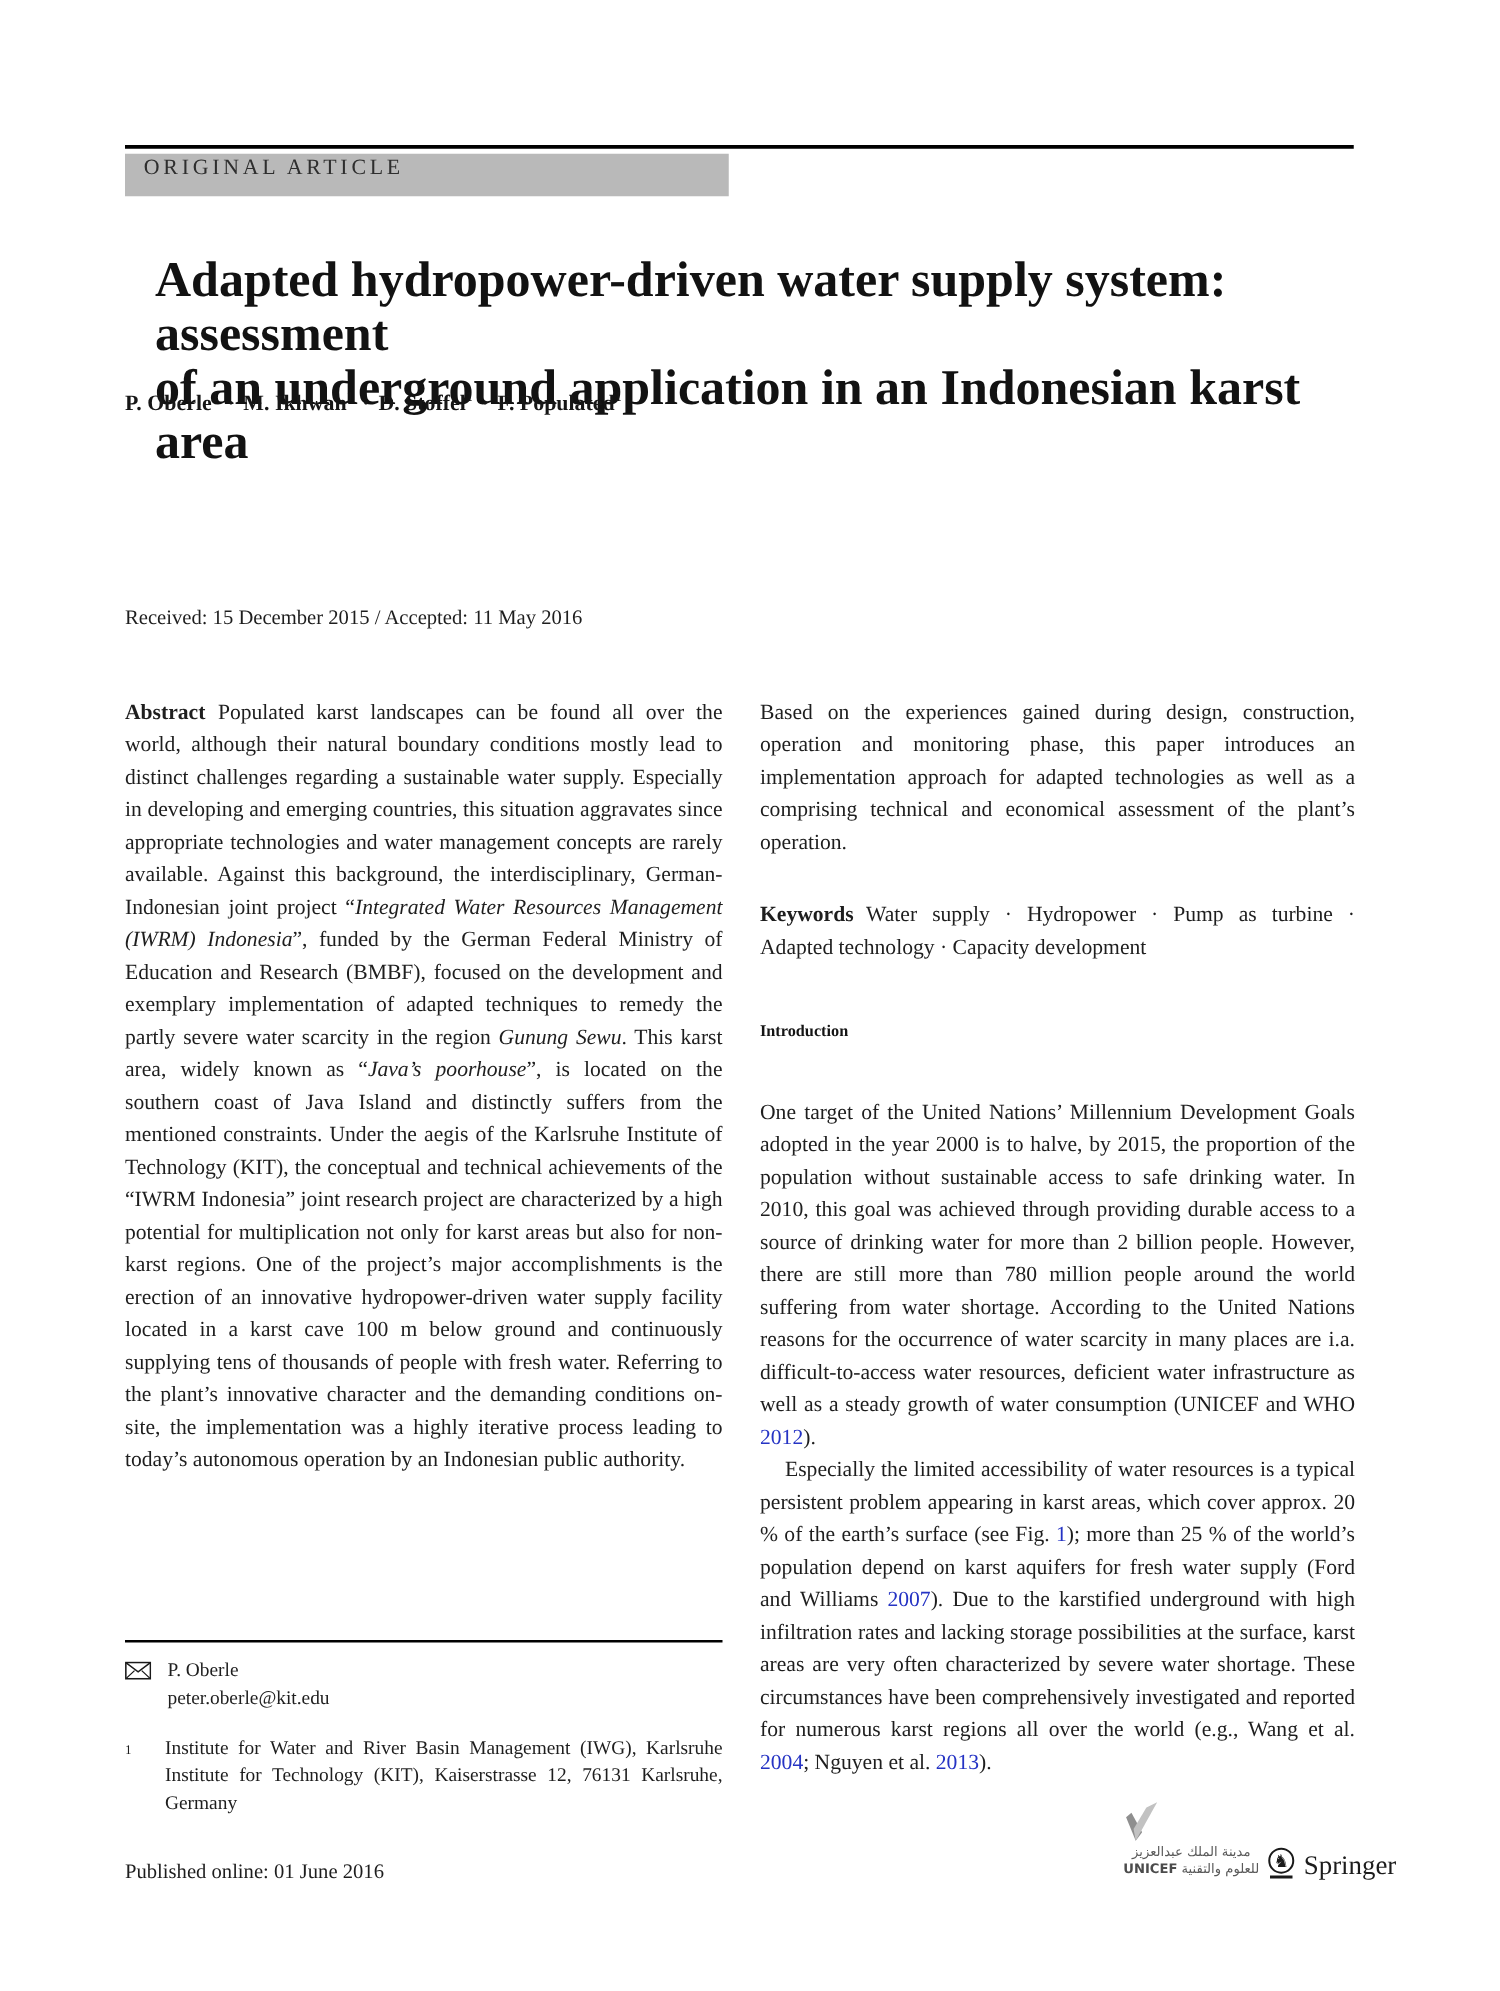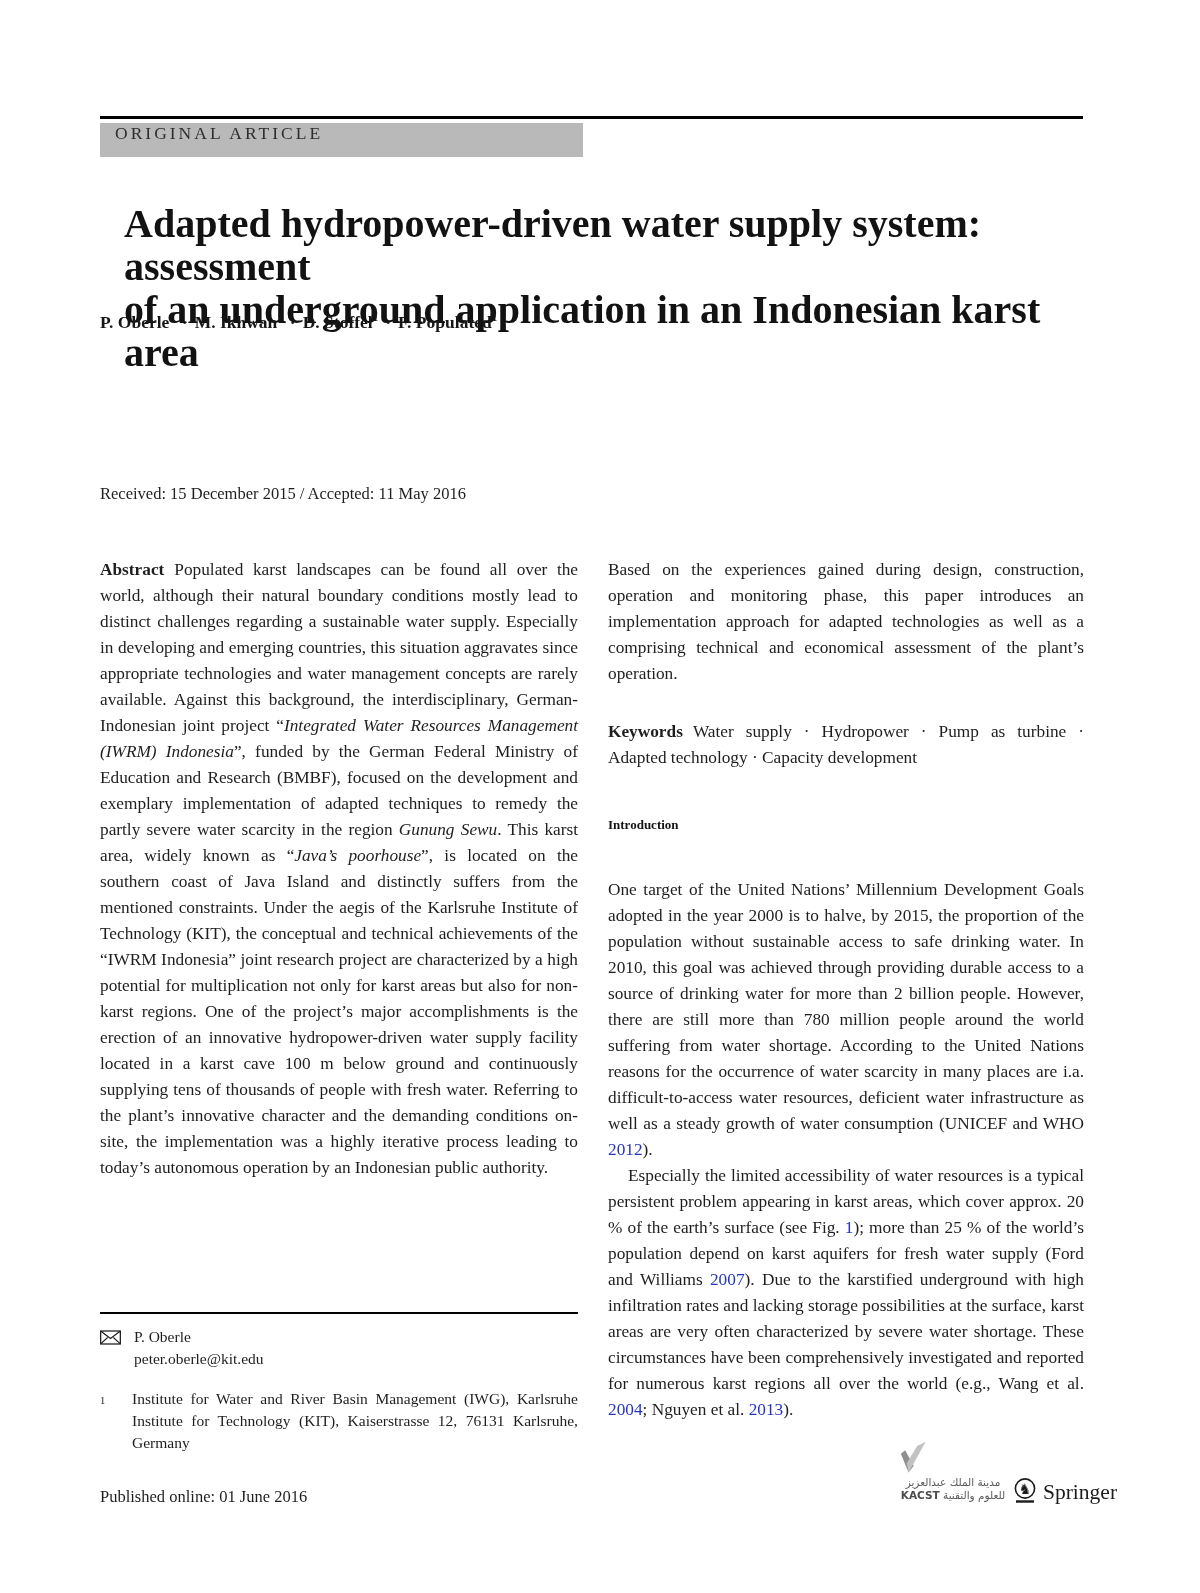--- a/index.html
+++ b/index.html
@@ -131,21 +131,21 @@
   <div class="published">Published online: 01 June 2016</div>
 
   <span class="kacst-check">
     <svg width="30" height="36" viewBox="0 0 34 42">
       <polygon points="4,16 13,38 19,30 9,12" fill="#8f8f8f"></polygon>
       <polygon points="13,38 33,2 23,7 11,27" fill="#c2c2c2"></polygon>
     </svg>
   </span>
   <div class="kacst-text">
     <div>مدينة الملك عبدالعزيز</div>
-    <div><span>للعلوم والتقنية</span> <span class="latin">KACST</span></div>
+    <div><span>للعلوم والتقنية</span> <span class="latin">UNICEF</span></div>
   </div>
 
   <div class="springer">
     <span class="springer-knight">
       <svg width="26" height="27" viewBox="0 0 26 27">
         <circle cx="13" cy="11.5" r="9.6" fill="none" stroke="#1a1a1a" stroke-width="1.6"></circle>
         <text x="13" y="16.5" text-anchor="middle" font-size="14" fill="#1a1a1a">♞</text>
         <path d="M4 24.5 H22" stroke="#1a1a1a" stroke-width="2.4"></path>
       </svg>
     </span>

